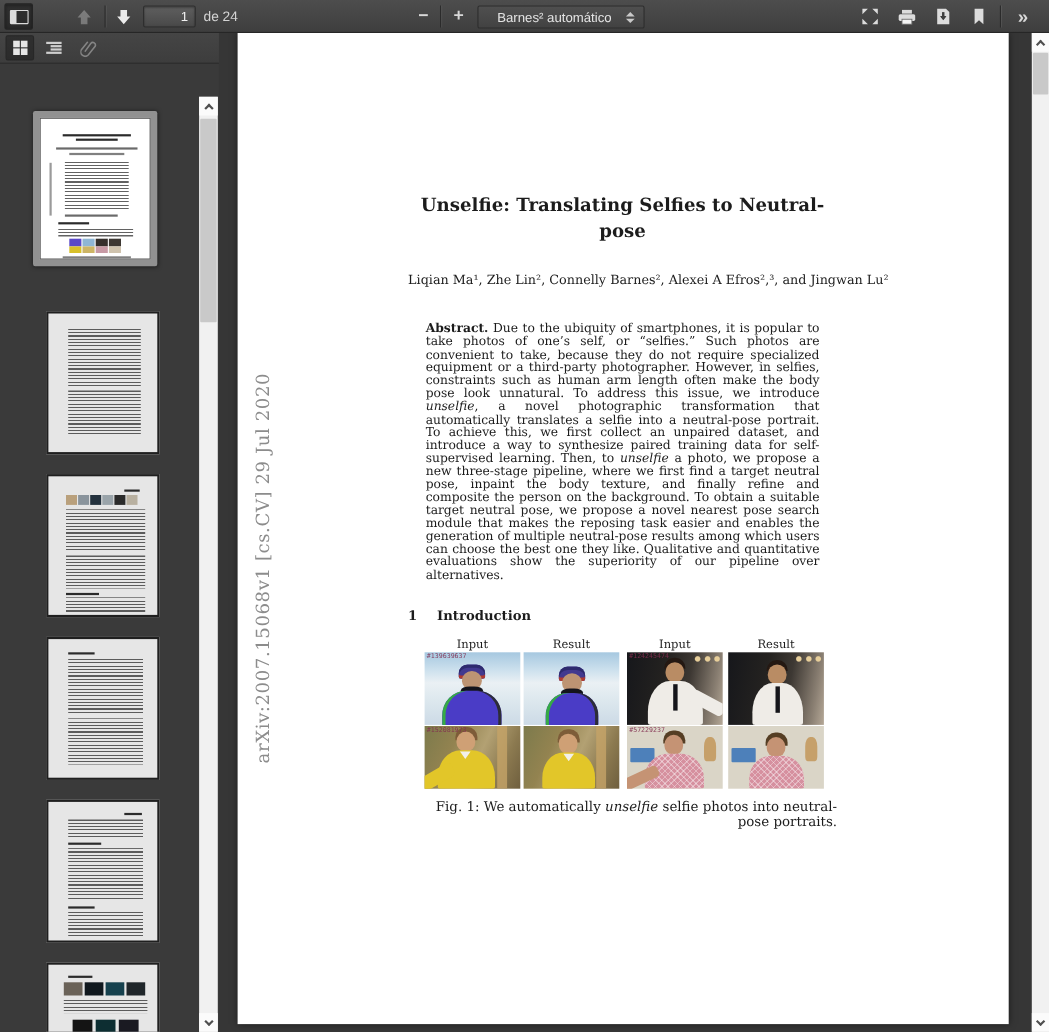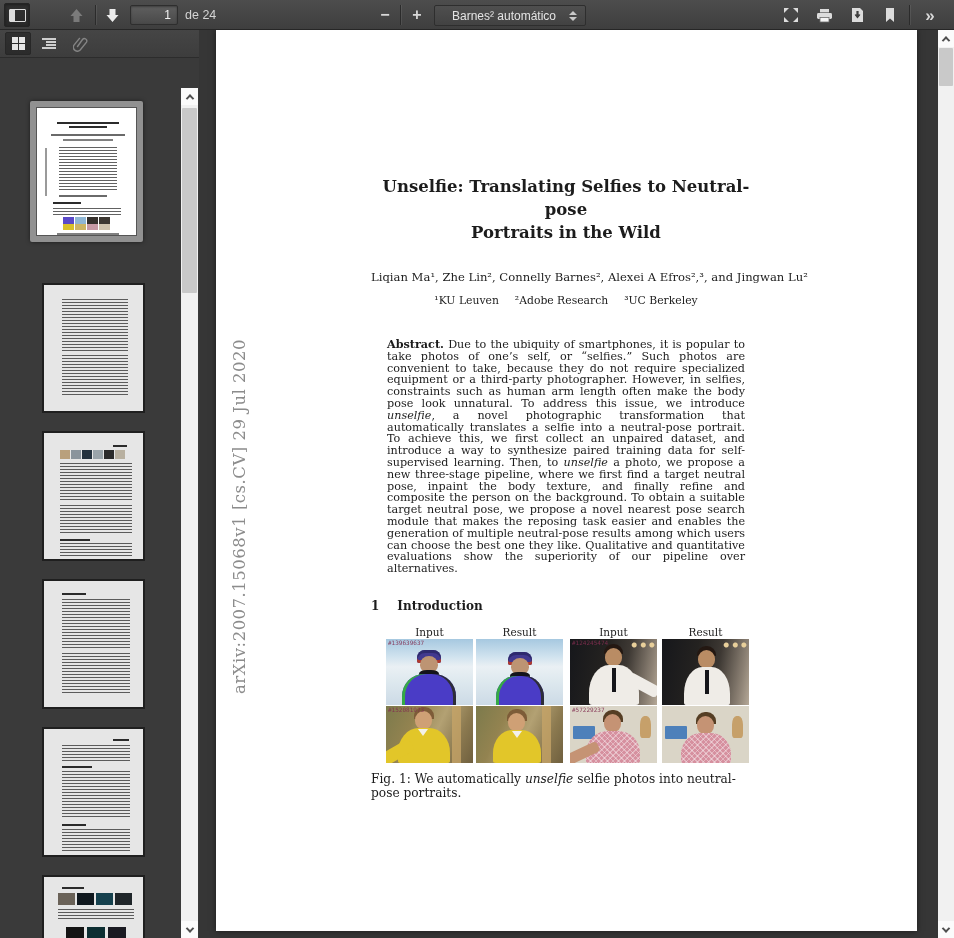--- a/index.html
+++ b/index.html
@@ -140,21 +140,21 @@
     background:#4d80ba; border-radius:1px; }
   .p-pink::after { content:""; position:absolute; right:6px; top:10px; width:11px; height:22px;
     background:#c6a06a; border-radius:40% 40% 20% 20%; }
   .p-pink .hair { position:absolute; width:20px; height:12px; background:#553e24; border-radius:9px 9px 0 0; }
   .p-pink .head { width:17px; height:18px; background:#c59374; }
   .p-pink .torso { background:#d6909f;
     background-image:repeating-linear-gradient(45deg, rgba(255,255,255,.35) 0 1px, transparent 1px 4px),
                      repeating-linear-gradient(-45deg, rgba(255,255,255,.35) 0 1px, transparent 1px 4px); }
   .p-pink .arm { background:#c59374; }
 
-  .fig-caption { text-align:left; font-size:12.2px; margin-top:9px; }
+  .fig-caption { text-align:right; font-size:12.2px; margin-top:9px; }
 
   
   .main-scroll { left:938px; top:30px; width:16px; bottom:0; }
   .side-scroll { left:181px; top:58px; width:17px; bottom:0; }
 </style>
 </head>
 <body>
 
 <div class="toolbar">
   <div class="tb-btn pressed" style="left:4px">
@@ -339,28 +339,24 @@
 </div>
 
 <div class="viewer">
   <div class="page">
 
     <div class="arxiv-mark">arXiv:2007.15068v1  [cs.CV]  29 Jul 2020</div>
 
     <div class="content">
       <div class="doc-title">
         <div>Unselfie: Translating Selfies to Neutral-pose</div>
-        <div>Portraits in the Wild</div>
       </div>
 
       <div class="doc-authors">Liqian Ma¹, Zhe Lin², Connelly Barnes², Alexei A Efros²,³, and Jingwan Lu²</div>
 
-      <div class="doc-affils">
-        <span>¹KU Leuven</span><span>²Adobe Research</span><span>³UC Berkeley</span>
-      </div>
 
       <div class="abstract"><b>Abstract.</b><span> Due to the ubiquity of smartphones, it is popular to take photos of one’s self, or “selfies.” Such photos are convenient to take, because they do not require specialized equipment or a third-party photographer. However, in selfies, constraints such as human arm length often make the body pose look unnatural. To address this issue, we introduce </span><span class="it">unselfie</span><span>, a novel photographic transformation that automatically translates a selfie into a neutral-pose portrait. To achieve this, we first collect an unpaired dataset, and introduce a way to synthesize paired training data for self-supervised learning. Then, to </span><span class="it">unselfie</span><span> a photo, we propose a new three-stage pipeline, where we first find a target neutral pose, inpaint the body texture, and finally refine and composite the person on the background. To obtain a suitable target neutral pose, we propose a novel nearest pose search module that makes the reposing task easier and enables the generation of multiple neutral-pose results among which users can choose the best one they like. Qualitative and quantitative evaluations show the superiority of our pipeline over alternatives.</span></div>
 
 
       <div class="sec-head">
         <span class="num">1</span><span>Introduction</span>
       </div>
 
 
       <div class="fig">

